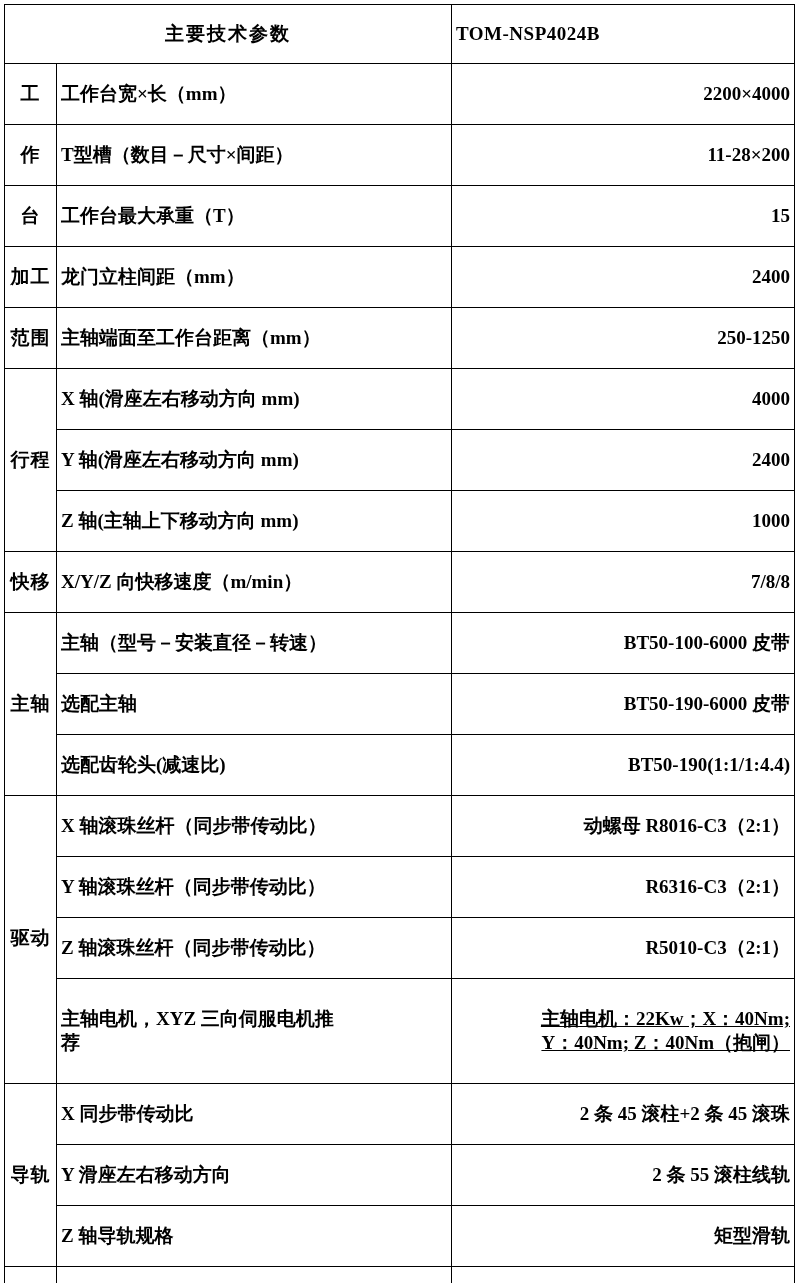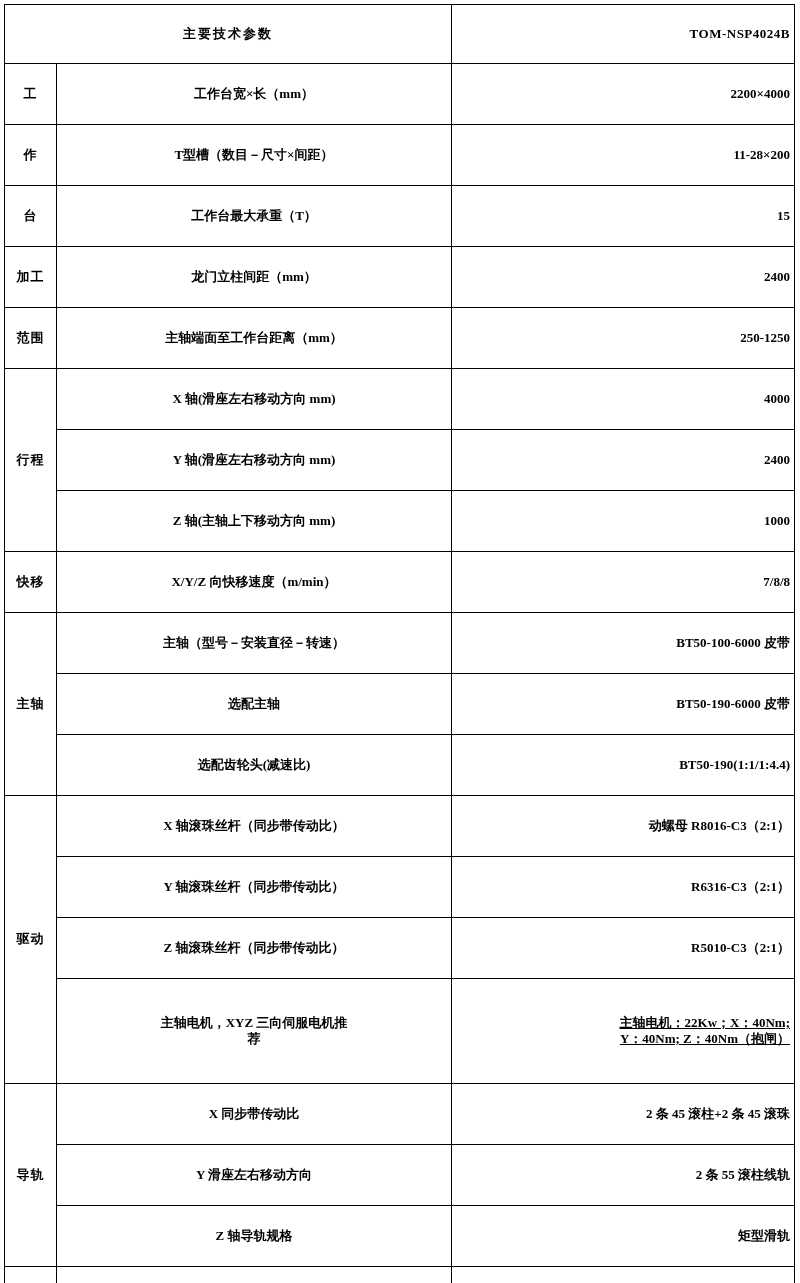--- a/index.html
+++ b/index.html
@@ -17,50 +17,51 @@
   #spec-table {
     border-collapse: collapse;
     width: 790px;
     margin: 4px 0 0 4px;
     table-layout: fixed;
   }
   #spec-table td {
     border: 1px solid #000000;
     padding: 2px 4px;
     font-weight: bold;
-    font-size: 13px;
+    font-size: 19px;
     line-height: 1.25;
     vertical-align: middle;
   }
   td.group {
     width: 52px;
     text-align: center;
     font-size: 20px;
     letter-spacing: 1px;
   }
   td.group-tall {
     line-height: 2.4;
+    font-family: Liberation Mono, monospace;
   }
   td.param {
-    text-align: center;
+    text-align: left;
     padding-left: 10px;
     font-size: 20px;
   }
   td.value {
     text-align: right;
     font-size: 20px;
     width: 300px;
   }
   td.header-param {
     text-align: center;
     font-size: 22px;
     letter-spacing: 2px;
   }
   td.header-value {
-    text-align: right;
+    text-align: left;
     font-size: 21px;
     letter-spacing: 0.5px;
   }
   .row-tall td {
     height: 54px;
   }
   .row-std td {
     height: 56px;
   }
   .row-double td {

